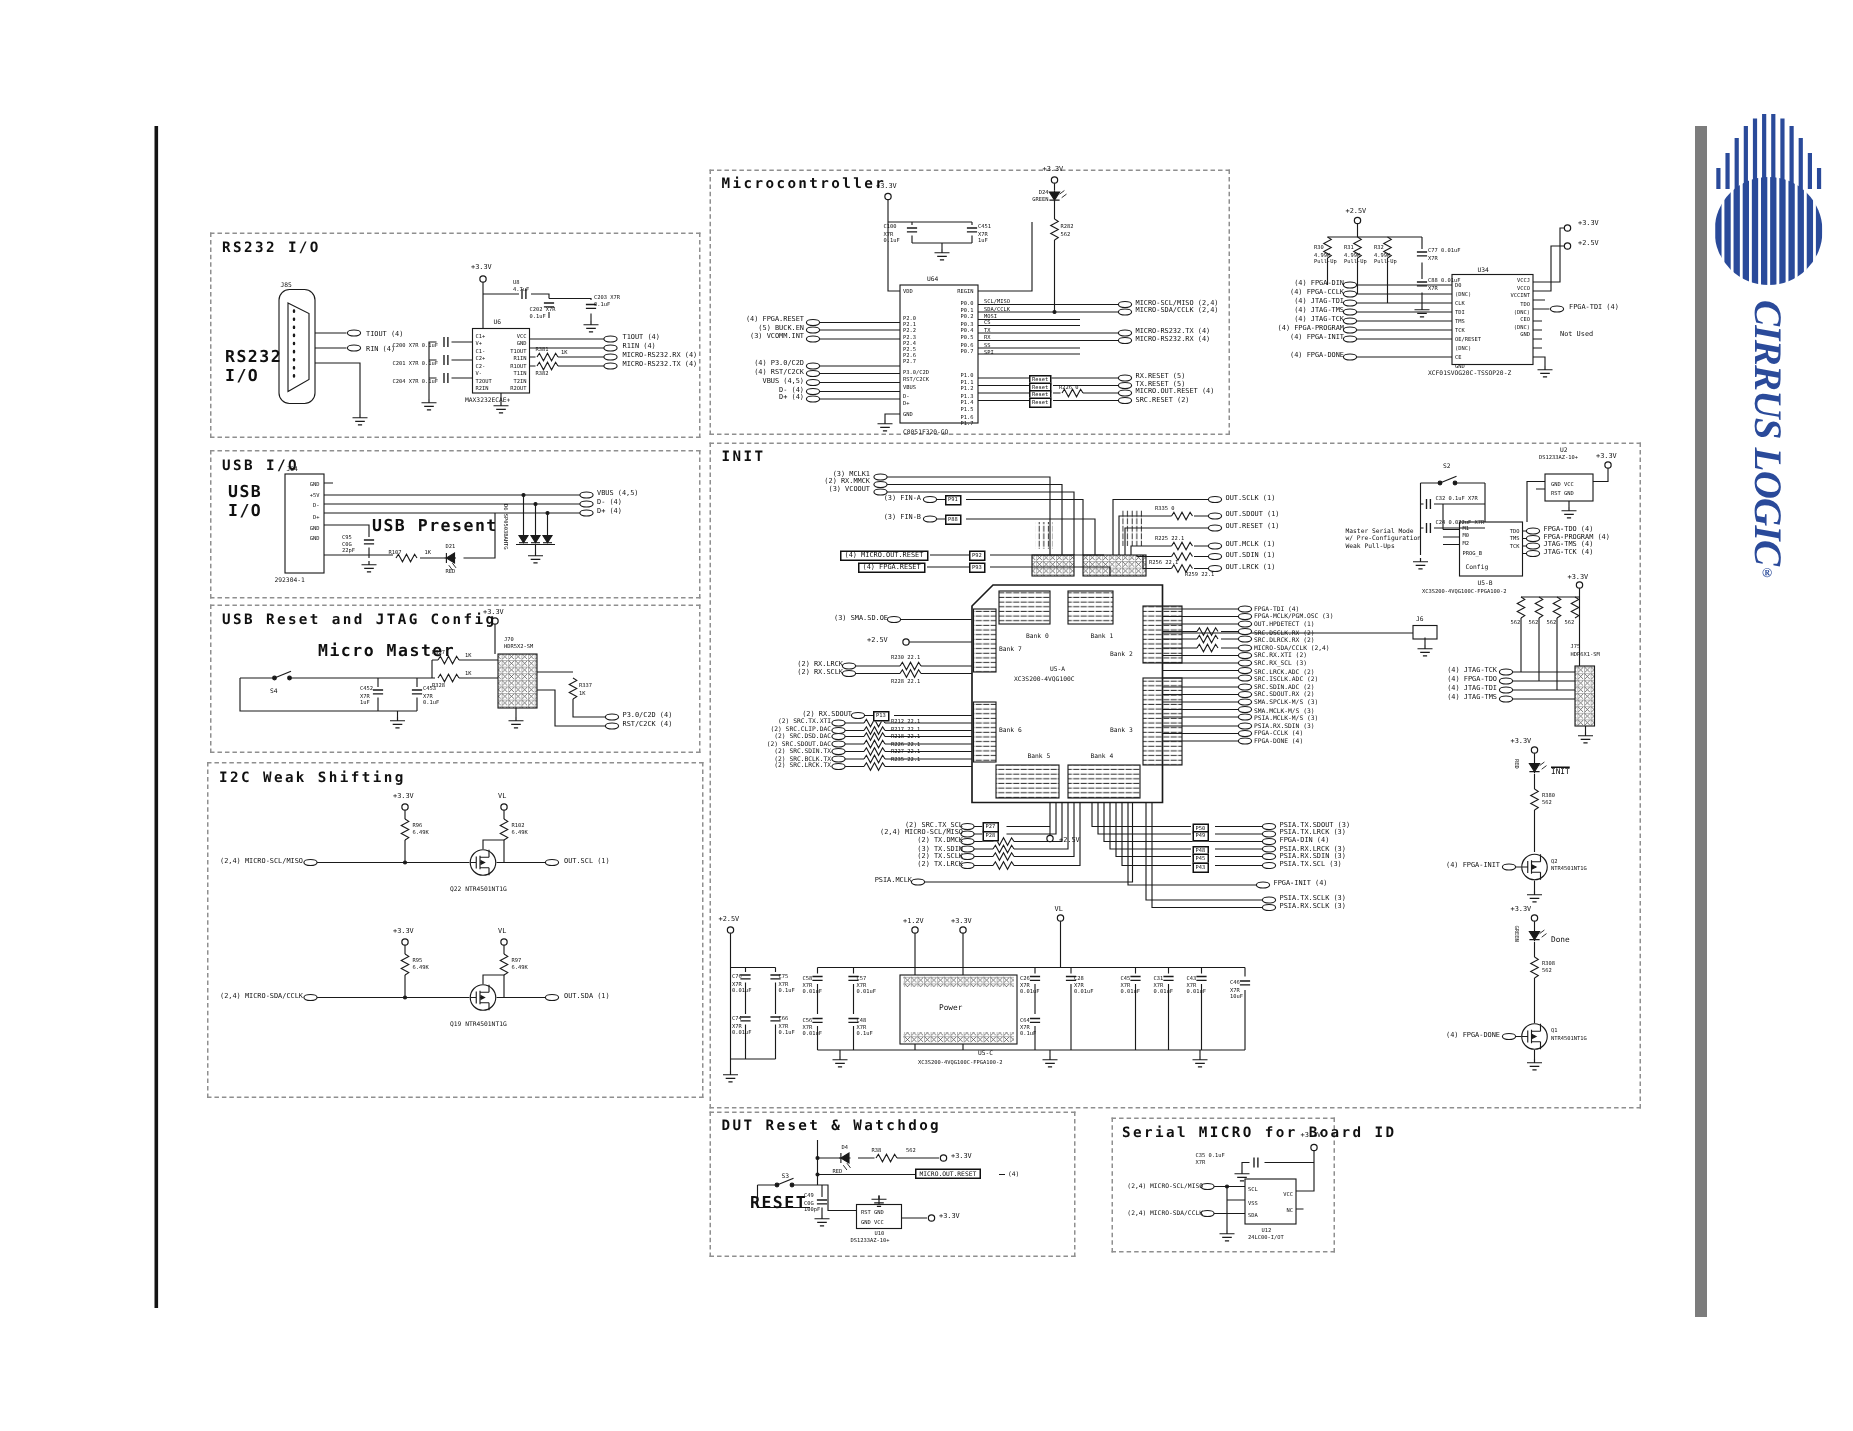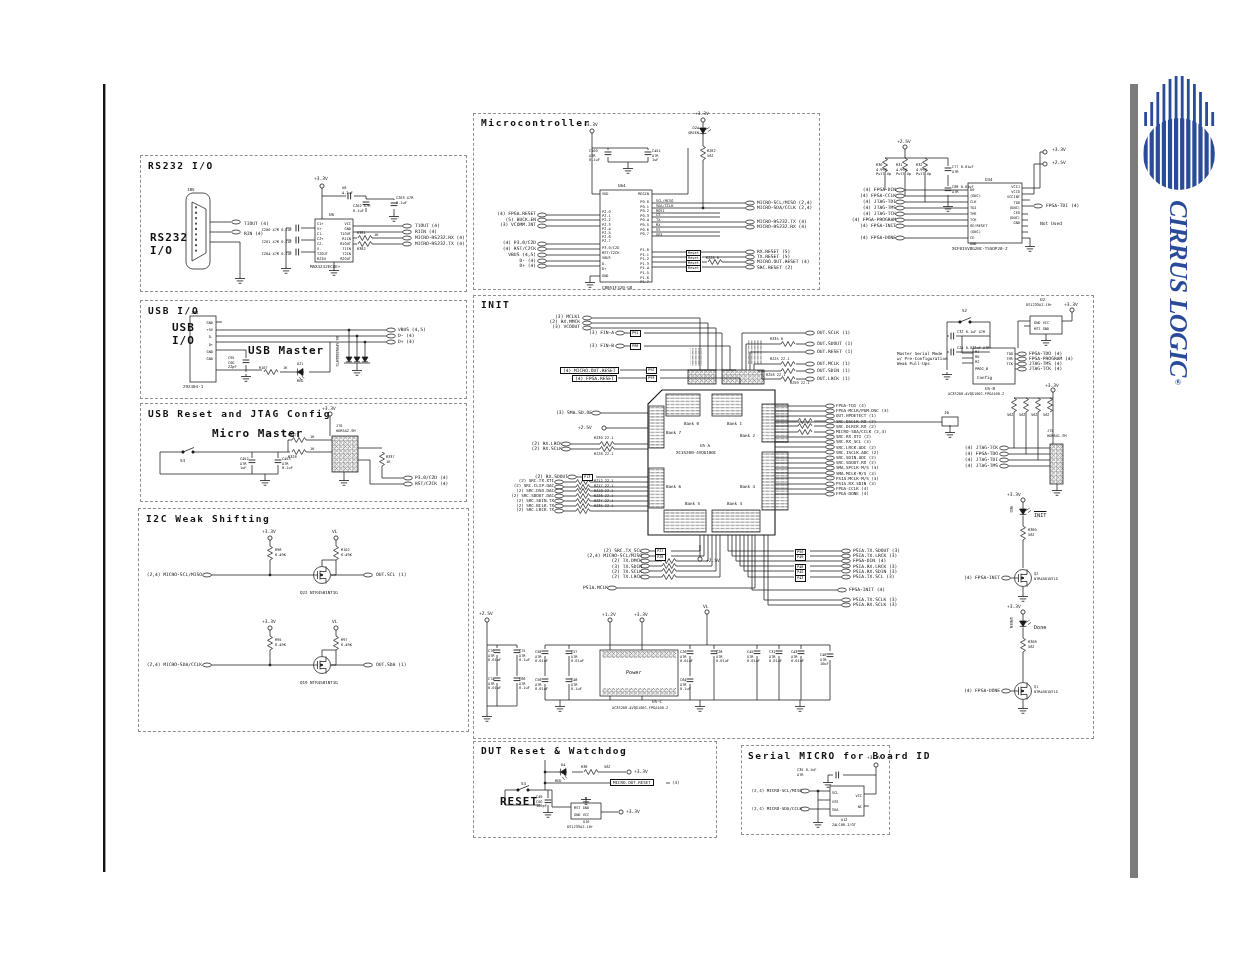--- a/index.html
+++ b/index.html
@@ -584,31 +584,31 @@
 R2OUT</div>
 <div class="lb s35" style="left:357px;top:231px">R381</div>
 <div class="lb s35" style="left:357px;top:247px">R382</div>
 <div class="lb s35" style="left:374px;top:233px">1K</div>
 <div class="lb s45" style="left:415px;top:223px;line-height:6px">T1OUT  (4)
 R1IN  (4)
 MICRO-RS232.RX (4)
 MICRO-RS232.TX (4)</div>
 
 <div class="lb ttl" style="left:148px;top:306px">USB I/O</div>
-<div class="lb big" style="left:172px;top:322px">USB
+<div class="lb big" style="left:152px;top:322px">USB
 I/O</div>
 <div class="lb s4" style="left:191px;top:310px">J84</div>
 <div class="lb s4" style="left:183px;top:384px">292304-1</div>
 <div class="lb s35 r" style="left:196px;top:320px;width:17px;line-height:7.2px">GND
 +5V
 D-
 D+
 GND
 GND</div>
-<div class="lb big" style="left:248px;top:345px">USB Master</div>
+<div class="lb big" style="left:248px;top:345px">USB Present</div>
 <div class="lb s45" style="left:398px;top:327px;line-height:6px">VBUS  (4,5)
 D-   (4)
 D+   (4)</div>
 <div class="lb s35" style="left:228px;top:356px">C95
 C0G
 22pF</div>
 <div class="lb s35" style="left:259px;top:366px">R107</div>
 <div class="lb s35" style="left:283px;top:366px">1K</div>
 <div class="lb s35" style="left:297px;top:362px">D21</div>
 <div class="lb s35" style="left:297px;top:379px">RED</div>

